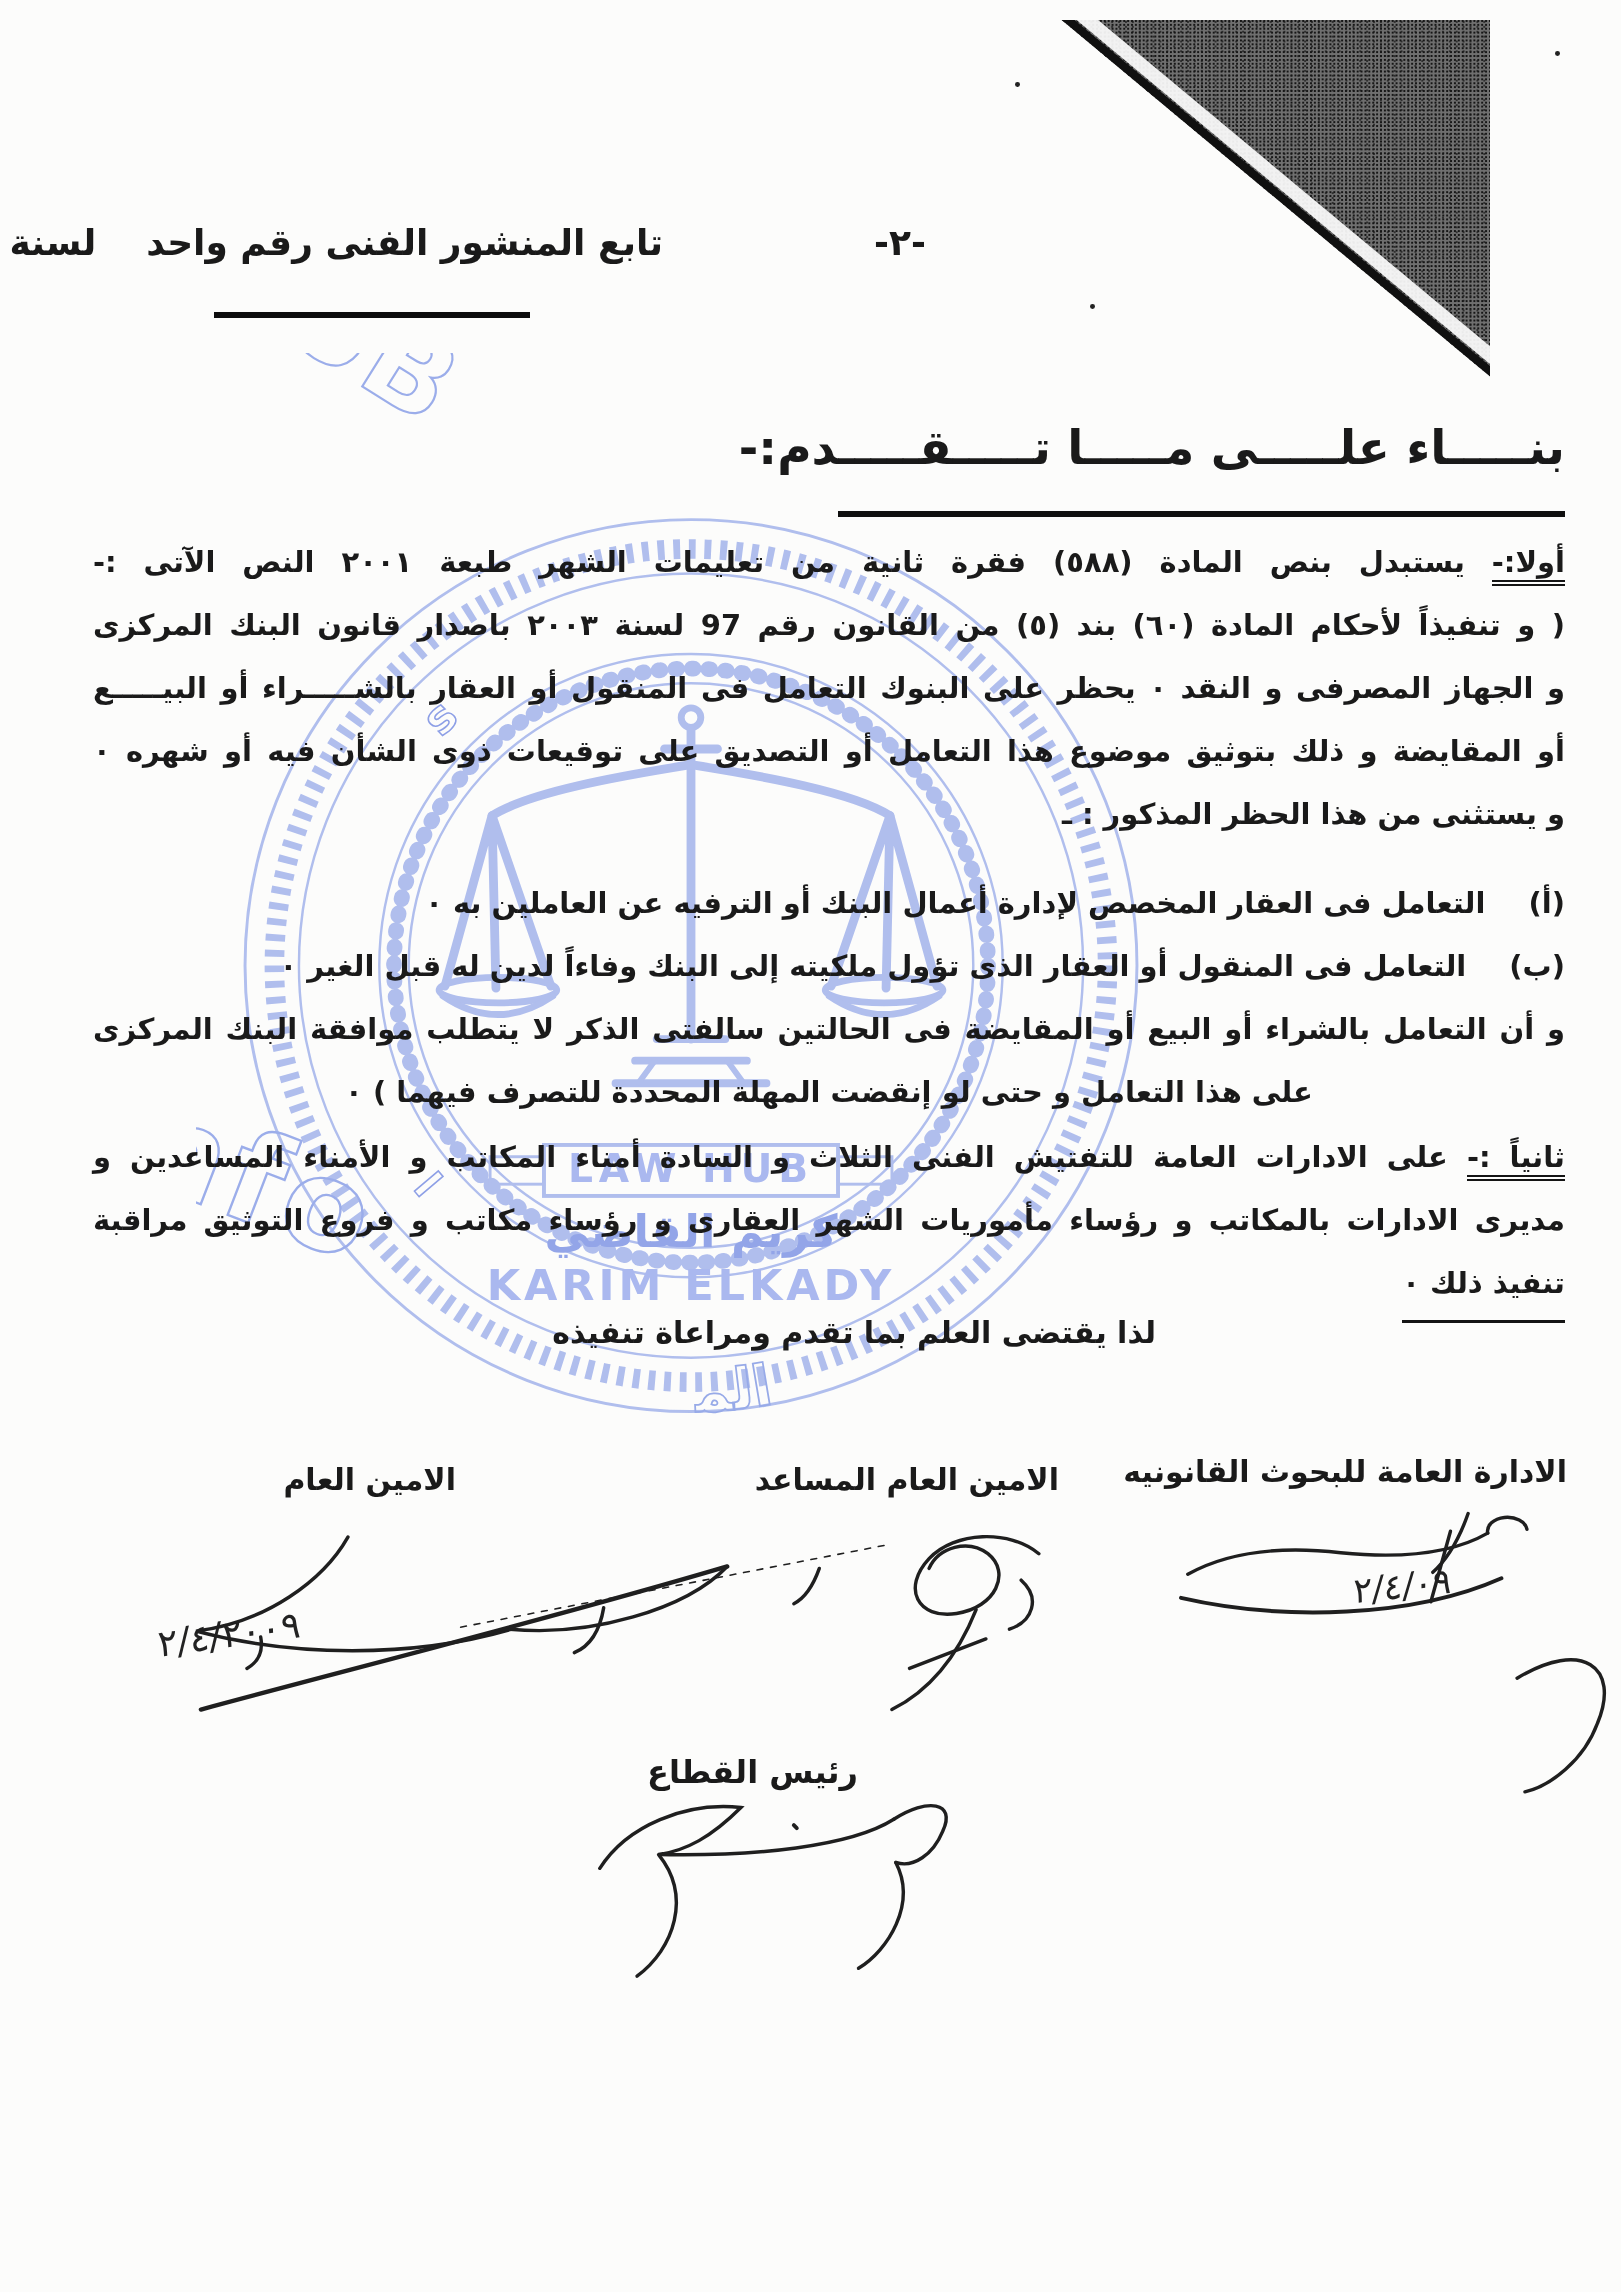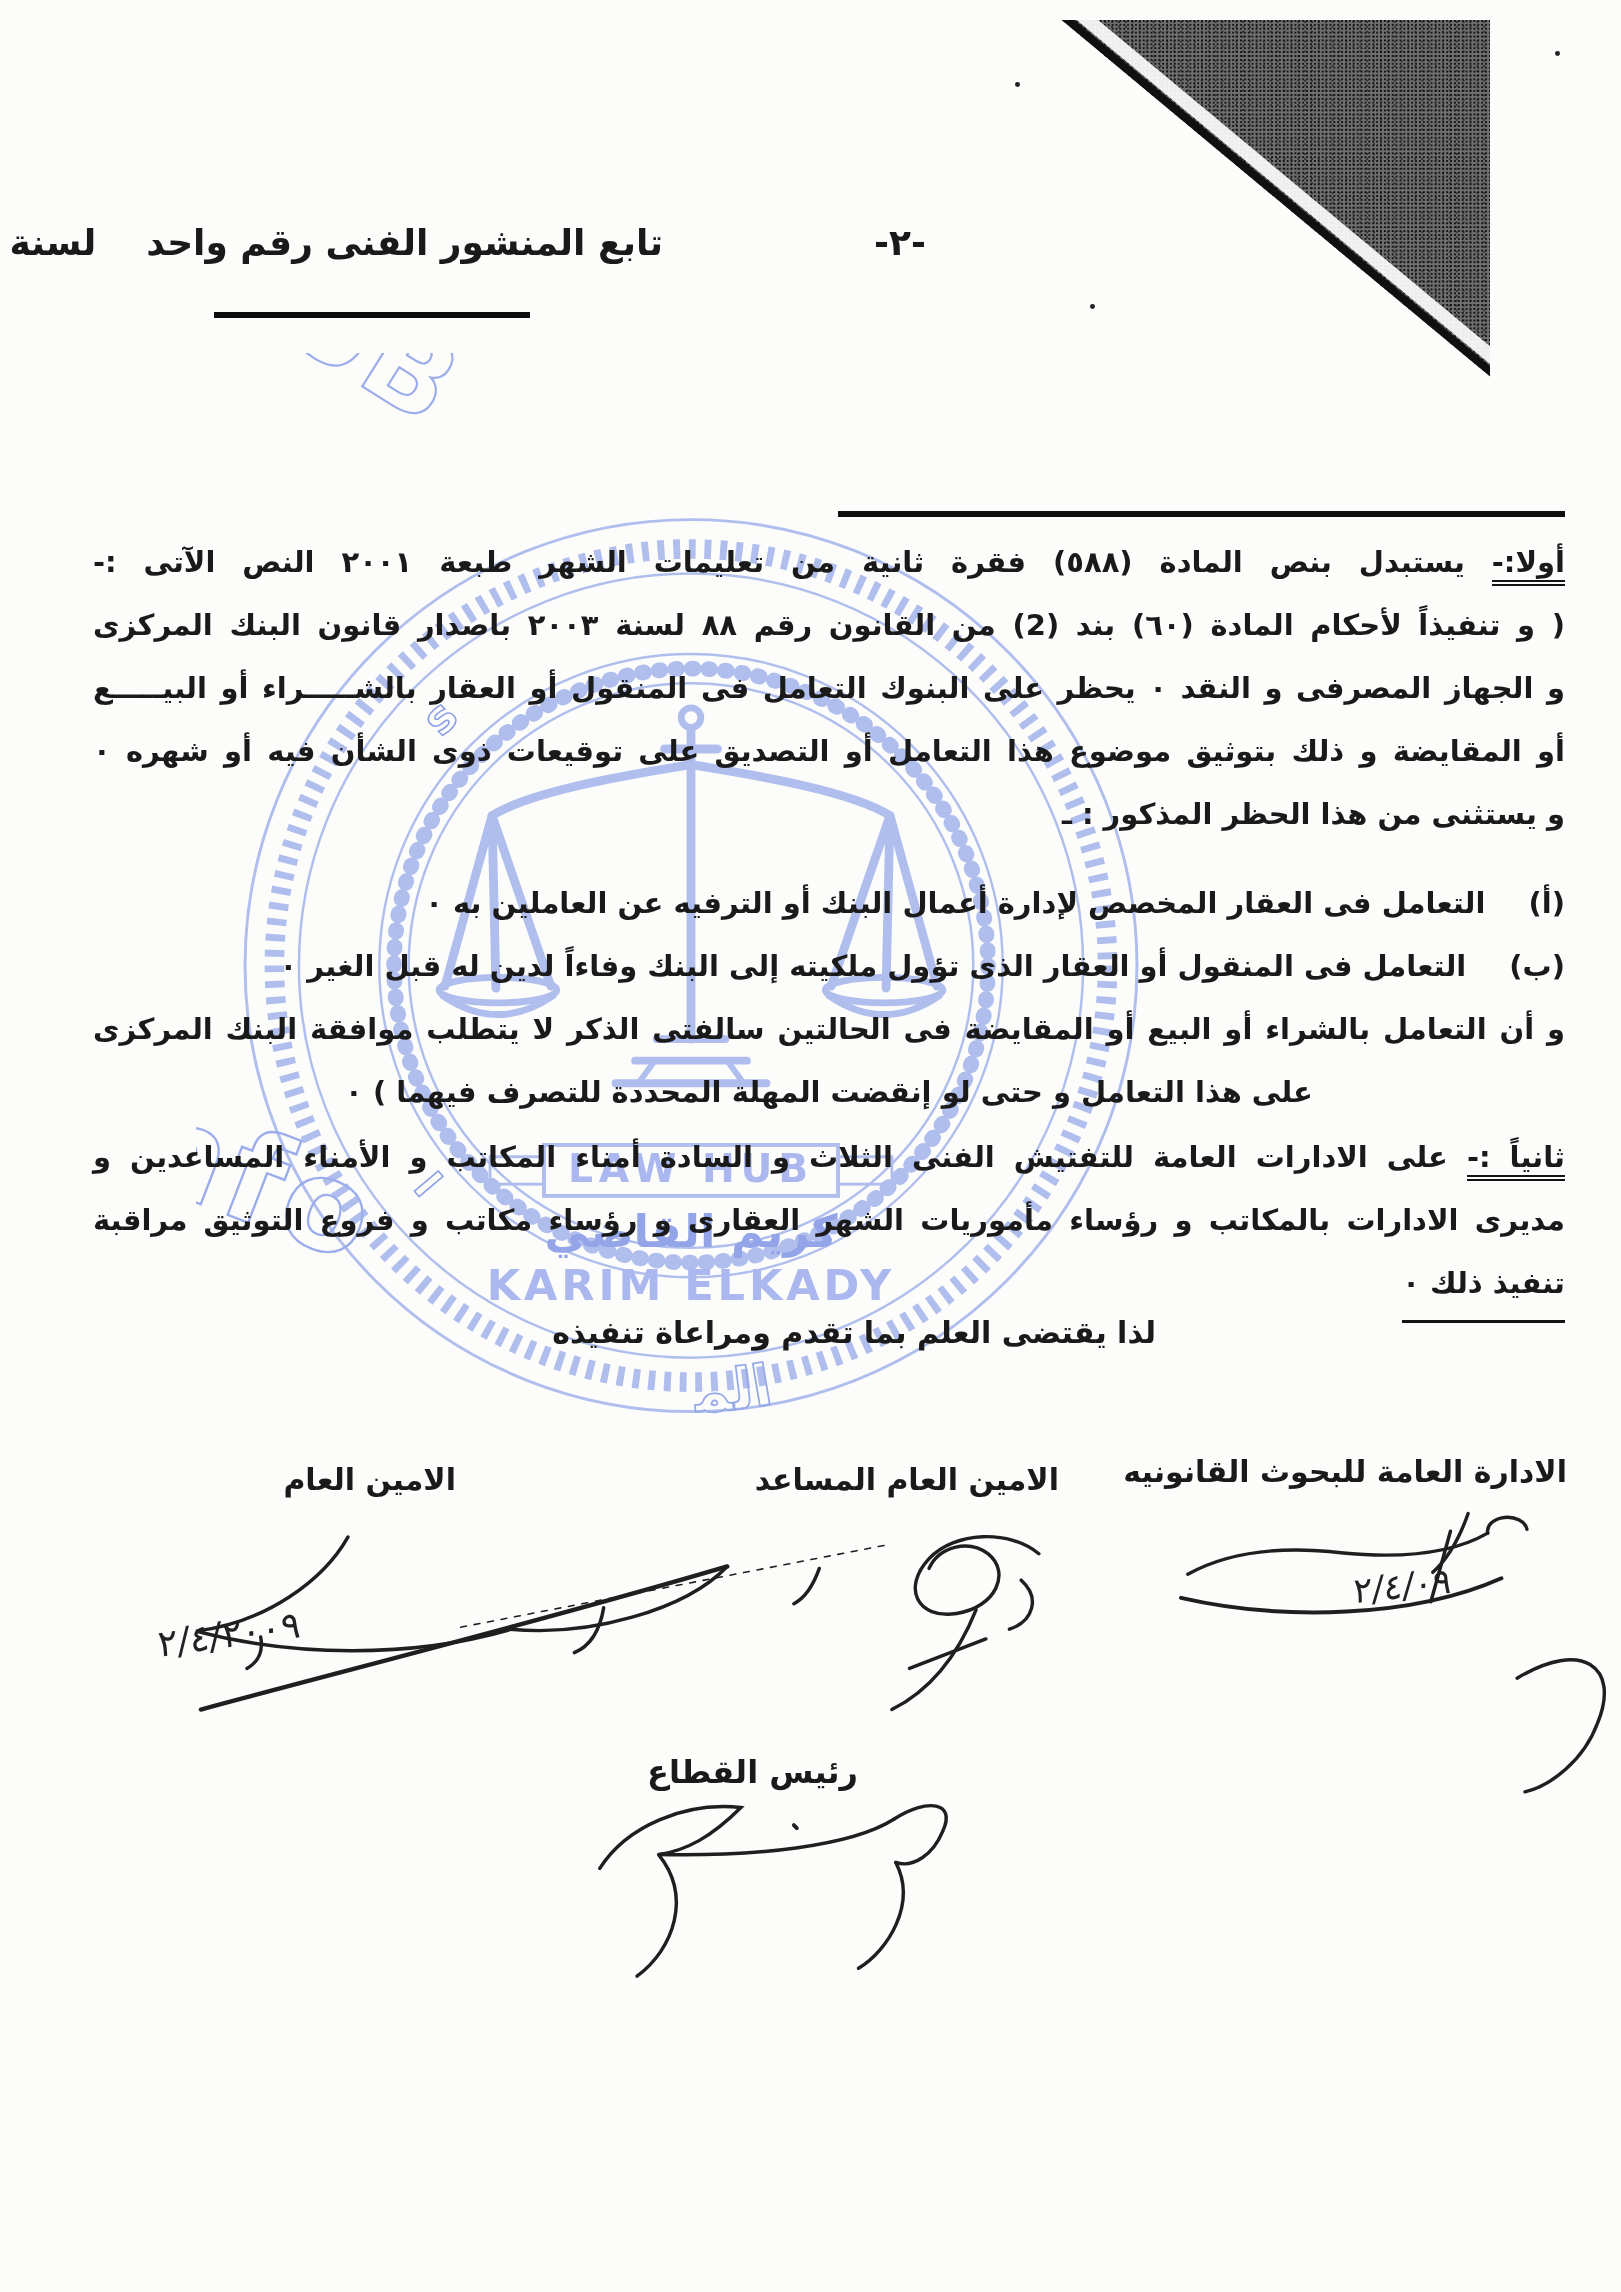--- a/index.html
+++ b/index.html
@@ -120,28 +120,29 @@
   </svg>
 
   <div class="content">
 
     <div class="hdr">
       <span>-٢-</span>
       <span>تابع المنشور الفنى رقم واحد    لسنة ٢٠٠٩</span>
     </div>
     <div class="hdr-rule"></div>
 
+    <div class="salutation">بنـــــاء علـــــى مـــــا تـــــقـــــدم:-</div>
     <div class="salutation-rule"></div>
 
     <div class="bodytext">
       <div class="ln fill">
         <span class="u-dbl">أولا:-</span>
         <span>يستبدل بنص المادة (٥٨٨) فقرة ثانية من تعليمات الشهر طبعة ٢٠٠١ النص الآتى :-</span>
       </div>
-      <div class="ln fill">( و تنفيذاً لأحكام المادة (٦٠) بند (2) من القانون رقم ٨٨ لسنة ٢٠٠٣ باصدار قانون البنك المركزى</div>
+      <div class="ln fill">( و تنفيذاً لأحكام المادة (٦٠) بند (٥) من القانون رقم 97 لسنة ٢٠٠٣ باصدار قانون البنك المركزى</div>
       <div class="ln fill">و الجهاز المصرفى و النقد ٠ يحظر على البنوك التعامل فى المنقول أو العقار بالشـــــراء أو البيـــــع</div>
       <div class="ln fill">أو المقايضة و ذلك بتوثيق موضوع هذا التعامل أو التصديق على توقيعات ذوى الشأن فيه أو شهره ٠</div>
       <div class="ln">و يستثنى من هذا الحظر المذكور : ـ</div>
 
       <div class="items">
         <div class="ln item">
           <span class="lbl">(أ)</span>
           <span>التعامل فى العقار المخصص لإدارة أعمال البنك أو الترفيه عن العاملين به ٠</span>
         </div>
         <div class="ln item">

